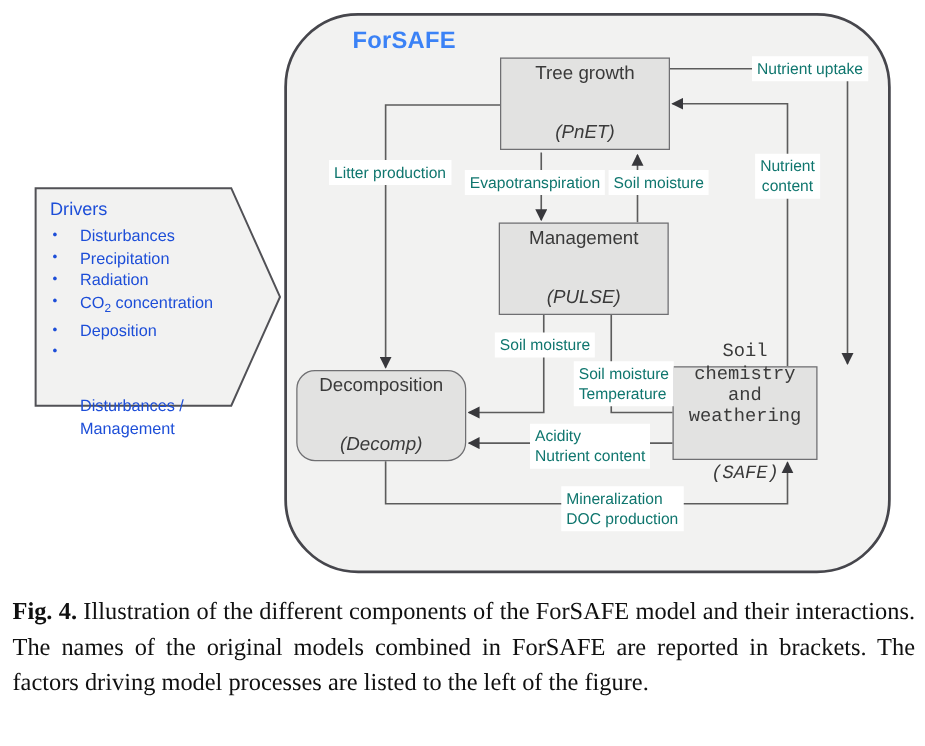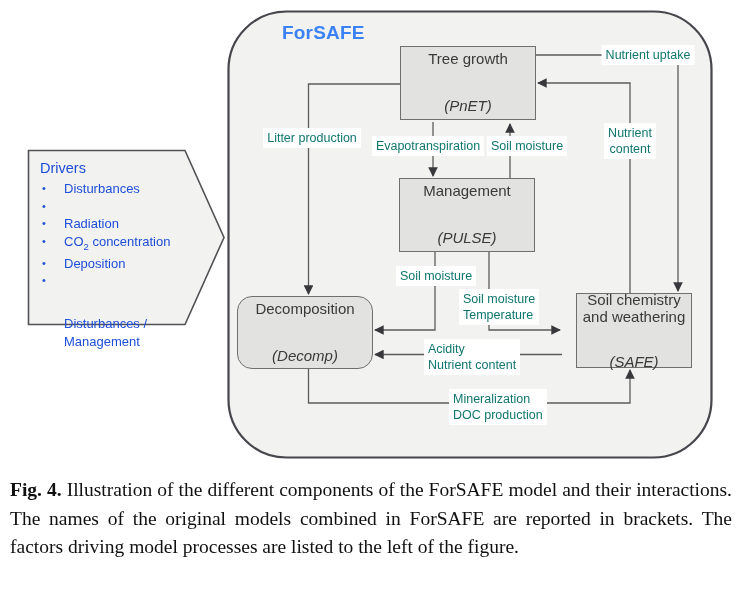--- a/index.html
+++ b/index.html
@@ -112,21 +112,21 @@
   <div class="box" style="left:399px; top:178px; width:136px; height:74px;">
     <div>Management</div>
     <div class="model">(PULSE)</div>
   </div>
 
   <div class="box" style="left:237px; top:296px; width:136px; height:73px;border-radius:15px;">
     <div>Decomposition</div>
     <div class="model">(Decomp)</div>
   </div>
 
-  <div class="box" style="left:576px; top:293px; width:116px; height:75px; line-height:1.15;">
+  <div class="box" style="left:538px; top:293px; width:116px; height:75px; line-height:1.15;font-family:Liberation Mono, monospace;">
     <div>Soil chemistry</div>
     <div>and weathering</div>
     <div class="model">(SAFE)</div>
   </div>
 
   <div class="lbl center" style="left:648px; top:45px;">Nutrient uptake</div>
 
   <div class="lbl center" style="left:312px; top:128px;">Litter production</div>
 
   <div class="lbl center" style="left:428px; top:136px;">Evapotranspiration</div>
@@ -157,20 +157,21 @@
 
   <div class="drivers-text">
     <div class="drivers-title">Drivers</div>
 
     <div class="drv-row">
       <span class="drv-bullet">•</span>
       <span class="drv-text">Disturbances</span>
     </div>
     <div class="drv-row">
       <span class="drv-bullet">•</span>
+      <span class="drv-text">Precipitation</span>
     </div>
     <div class="drv-row">
       <span class="drv-bullet">•</span>
       <span class="drv-text">Radiation</span>
     </div>
     <div class="drv-row">
       <span class="drv-bullet">•</span>
       <span class="drv-text"><span>CO</span><sub>2</sub><span> concentration</span></span>
     </div>
     <div class="drv-row">

